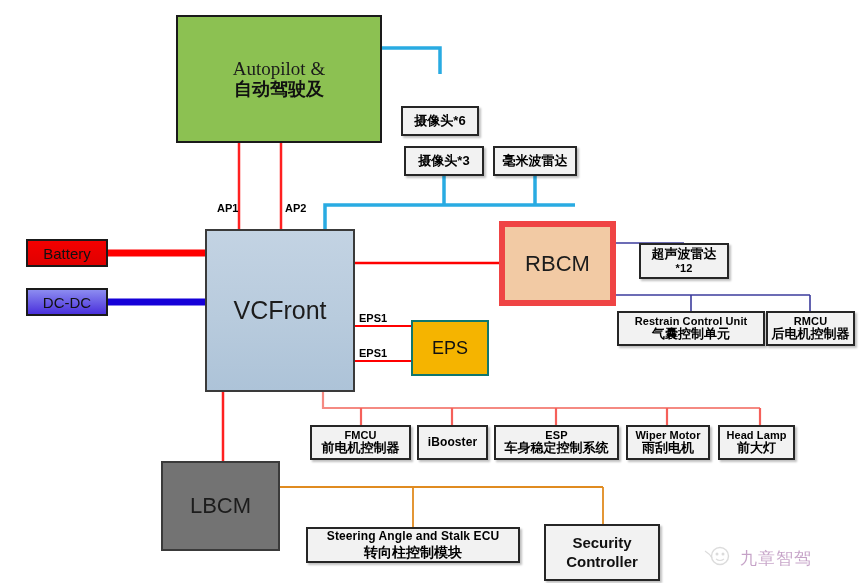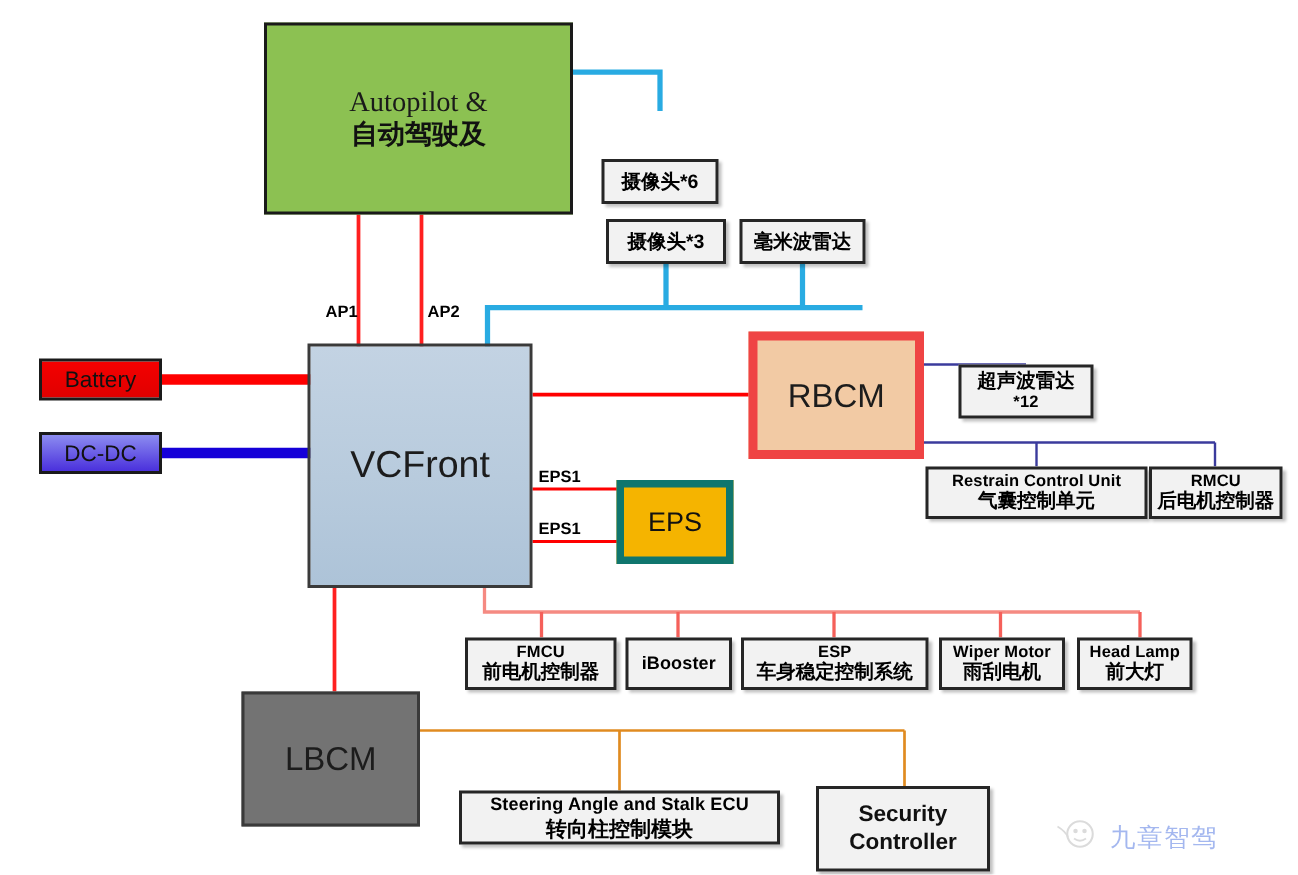--- a/index.html
+++ b/index.html
@@ -60,21 +60,21 @@
   #node-dcdc .lbl{font-size:15px;color:#111;}
 
   #node-rbcm{
     left:499px;top:221px;width:117px;height:85px;
     background:#f2caa4;border:6px solid #ef4444;
   }
   #node-rbcm .lbl{font-size:22px;color:#1c1c1c;}
 
   #node-eps{
     left:411px;top:320px;width:78px;height:56px;
-    background:#f5b400;border:5px solid #0f766e;
+    background:#f5b400;border:2px solid #0f766e;
   }
   #node-eps .lbl{font-size:18px;color:#111;font-weight:500;}
 
   #node-lbcm{
     left:161px;top:461px;width:119px;height:90px;
     background:#737373;border:2px solid #3a3a3a;
   }
   #node-lbcm .lbl{font-size:22px;color:#1c1c1c;}
 
   
@@ -102,21 +102,21 @@
   #lbl-ap2{left:285px;top:202px;}
   #lbl-eps1a{left:359px;top:312px;}
   #lbl-eps1b{left:359px;top:347px;}
 
   
   #watermark{
     position:absolute;left:703px;top:542px;width:152px;height:32px;
     display:flex;align-items:center;gap:7px;z-index:8;opacity:.40;
   }
   #watermark .wm-text{
-    font-size:17px;color:#1d4ed8;letter-spacing:1px;white-space:nowrap;
+    font-size:17px;color:#701a75;letter-spacing:1px;white-space:nowrap;
   }
 </style>
 </head>
 <body>
 
 <svg id="canvas" viewBox="0 0 865 583" xmlns="http://www.w3.org/2000/svg">
 
   <line x1="108" y1="253" x2="207" y2="253" stroke="#ff0000" stroke-width="7"></line>
 
   <line x1="108" y1="302" x2="207" y2="302" stroke="#1500d8" stroke-width="7"></line>

